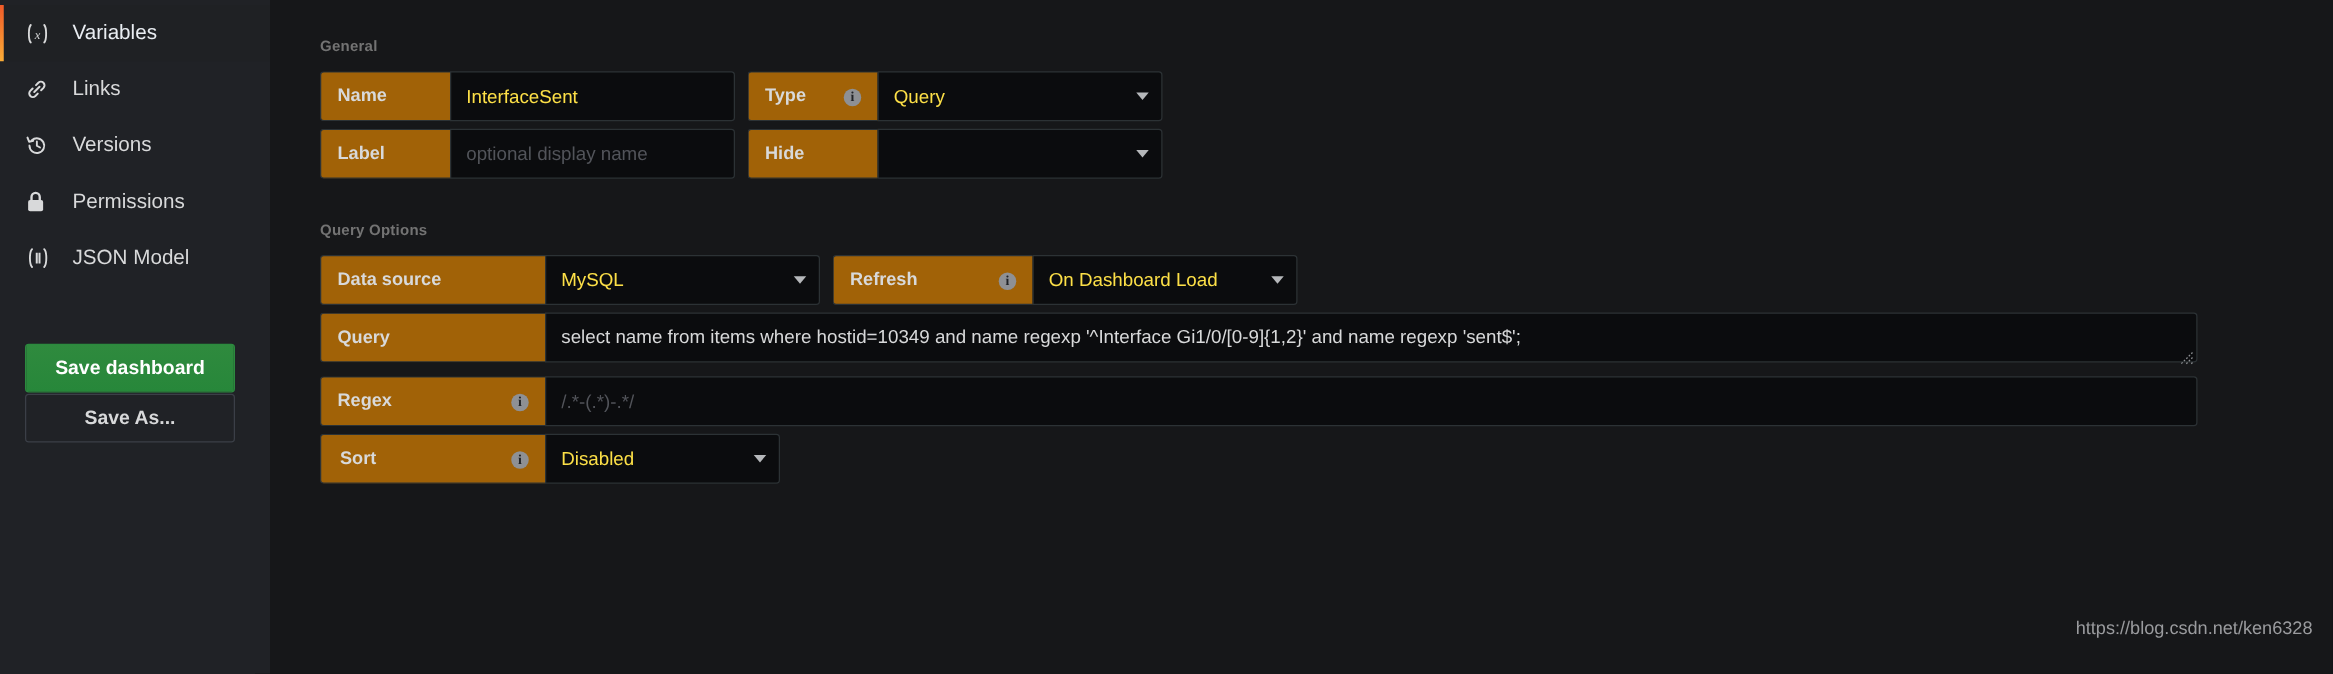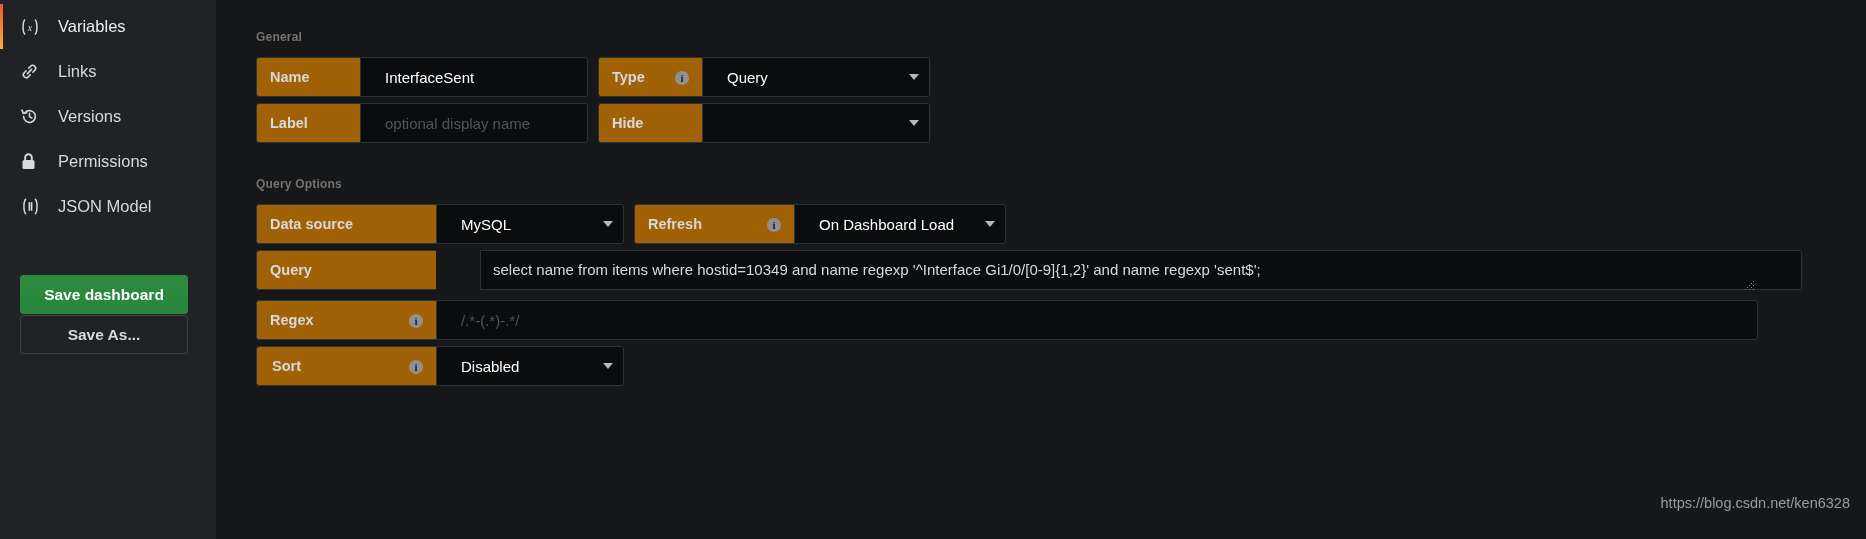--- a/index.html
+++ b/index.html
@@ -143,23 +143,23 @@
     font-weight: bold;
     line-height: 14px;
     text-align: center;
     font-family: "Liberation Serif", serif;
   }
   .fg-input, .fg-select {
     background: #0b0c0e;
     border: 1px solid #2c3235;
     border-radius: 0 3px 3px 0;
     height: 40px;
-    color: #ffffff;
+    color: #fde047;
     font-size: 15px;
-    padding: 0 24px;
+    padding: 0 12px;
     display: flex;
     align-items: center;
     outline: none;
   }
   input.fg-input { font-family: "Liberation Sans", sans-serif; }
   input.fg-input::placeholder { color: #52545a; }
   .fg-select {
     justify-content: space-between;
     cursor: pointer;
     position: relative;
@@ -173,33 +173,32 @@
     margin-left: 22px;
     flex: 0 0 auto;
   }
 
   
   .w-name-label   { width: 104px; }
   .w-name-input   { width: 228px; }
   .w-type-label   { width: 104px; }
   .w-type-select  { width: 228px; }
   .w-ds-label     { width: 180px; }
-  .w-ds-select    { width: 188px; text-align: center; }
+  .w-ds-select    { width: 220px; text-align: center; }
   .w-refresh-label{ width: 160px; }
   .w-refresh-select{ width: 212px; }
   .w-query-label  { width: 180px; }
   .w-regex-label  { width: 180px; }
   .w-regex-input  { width: 1322px; }
   .w-sort-label   { width: 180px; padding-left: 15px; }
   .w-sort-select  { width: 188px; }
 
   .query-area {
     position: relative;
     width: 1322px;
-    padding-left: 44px;
   }
   textarea.fg-textarea {
     background: #0b0c0e;
     border: 1px solid #2c3235;
     border-radius: 0 3px 3px 0;
     width: 1322px;
     height: 40px;
     color: #d8d9da;
     font-size: 15px;
     padding: 9px 12px;

